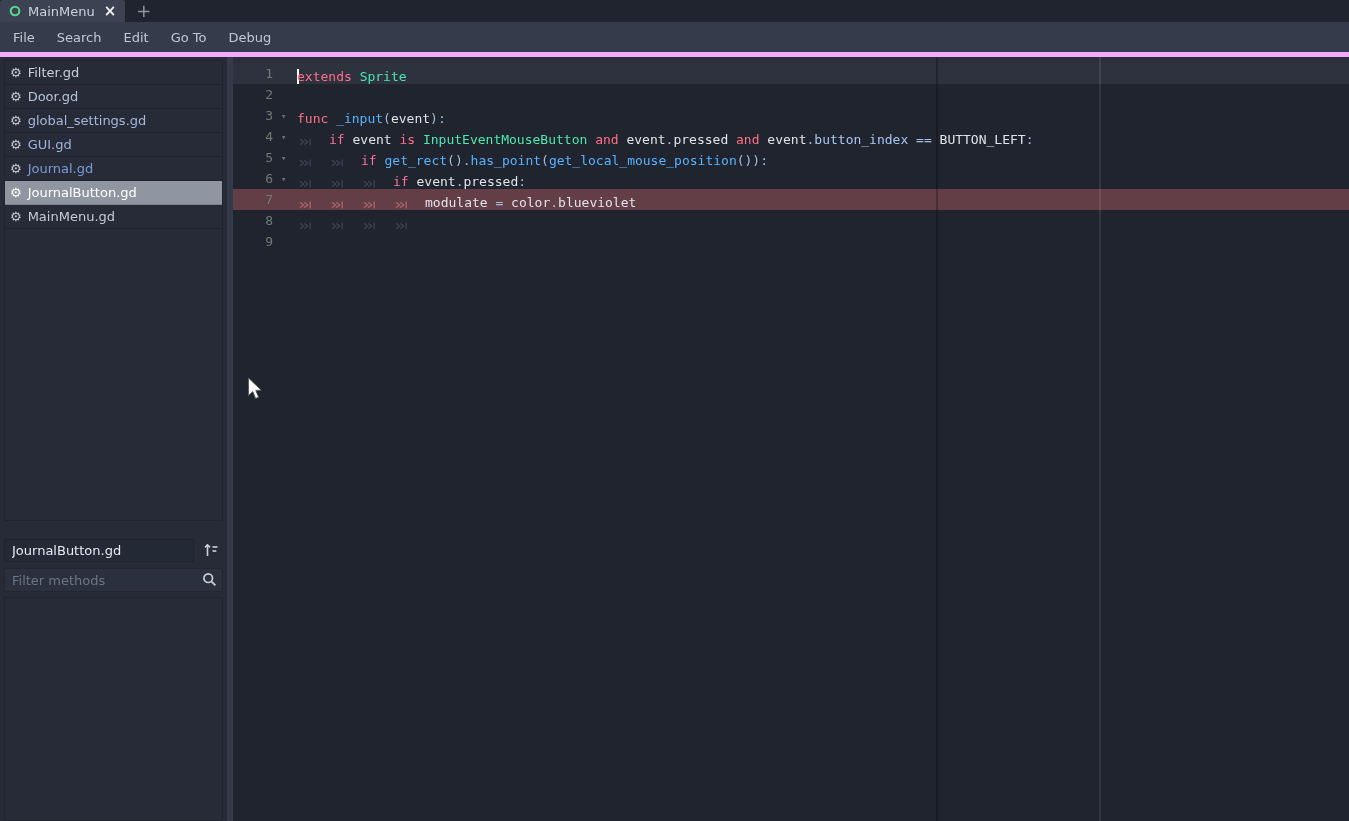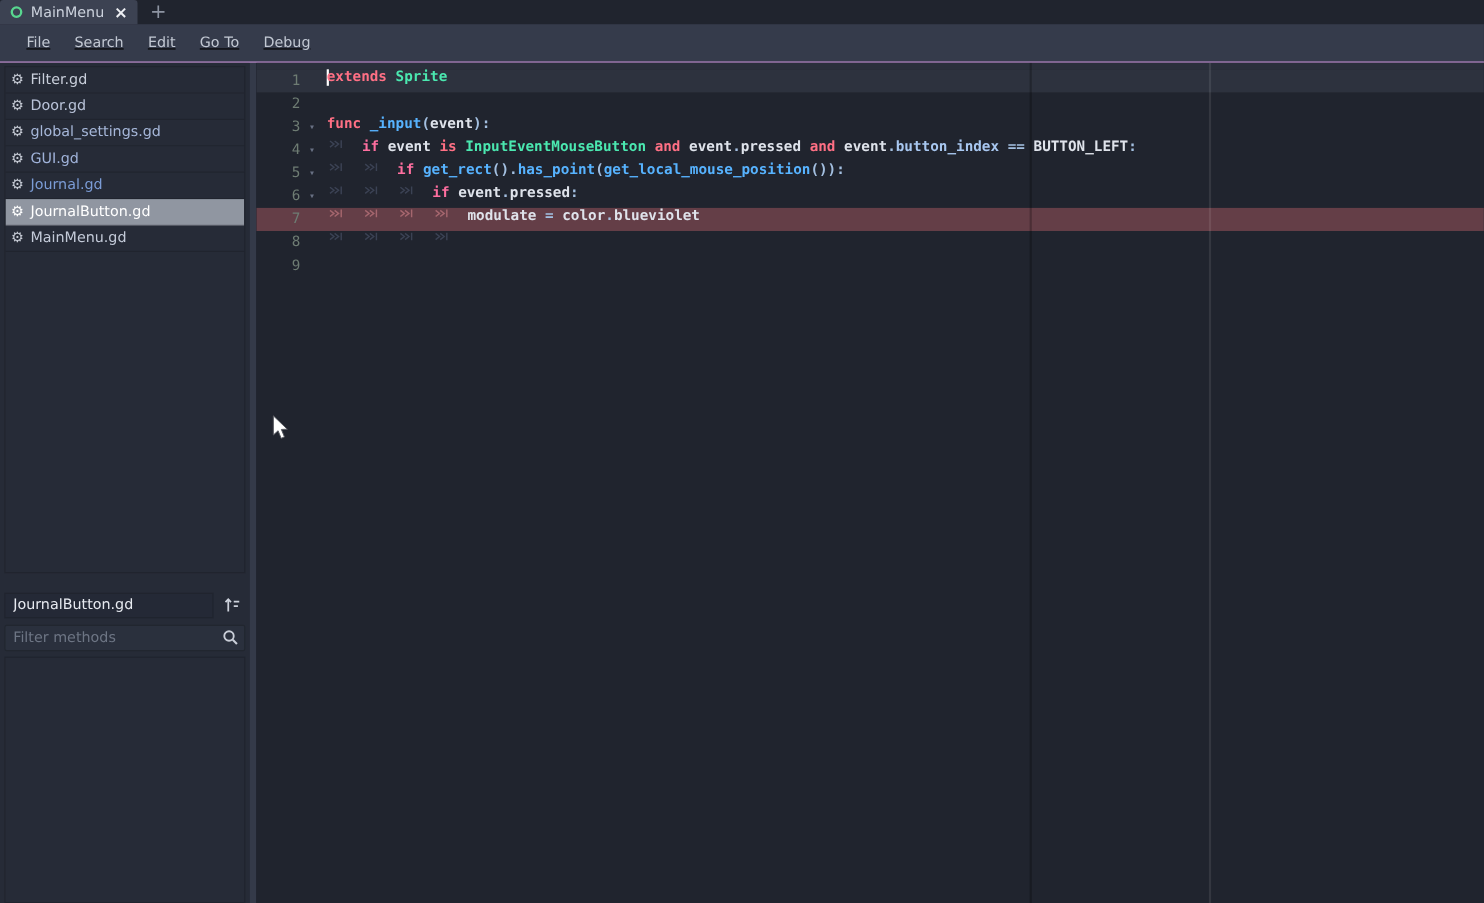--- a/index.html
+++ b/index.html
@@ -6,21 +6,21 @@
   body{width:1349px;height:821px;overflow:hidden;background:#20242e;font-family:"DejaVu Sans",sans-serif;-webkit-font-smoothing:antialiased;}
 
   
   #tabbar{height:22px;display:flex;align-items:stretch;background:#20242e;}
   .tab{display:flex;align-items:center;background:#3c4252;padding:0 9px 0 9px;border-radius:3px 3px 0 0;}
   .tab-label{color:#ccd2dd;font-size:13px;margin:0 2px 0 7px;}
   .tab-close{color:#eef0f4;font-size:15px;font-weight:bold;margin-left:7px;line-height:1;}
   .new-tab{color:#8d94a2;font-size:18px;display:flex;align-items:center;margin-left:11px;line-height:1;}
 
   
-  #menubar{height:35px;background:#353b4b;display:flex;align-items:center;padding-left:13px;border-bottom:1px solid #f0abfc;box-sizing:border-box;text-decoration:underline;}
+  #menubar{height:35px;background:#353b4b;display:flex;align-items:center;padding-left:2px;border-bottom:5px solid #f0abfc;box-sizing:border-box;}
   .menu-item{color:#c2c8d3;font-size:13px;padding:0 11px;}
 
   
   #main{display:flex;height:764px;}
   #sidebar{width:227px;flex:none;background:#262b37;display:flex;flex-direction:column;box-sizing:border-box;padding:3px 2px 0 2px;}
   #splitter{width:6px;flex:none;background:#343a49;}
 
   .search-box{position:relative;margin:0 2px 4px 2px;height:24px;flex:none;}
   .search-box input{width:100%;height:100%;box-sizing:border-box;background:#2a303d;border:1px solid #21262f;border-radius:2px;color:#dfe3ea;font-size:13px;padding:0 24px 0 7px;outline:none;font-family:"DejaVu Sans",sans-serif;}
   .search-box input::placeholder{color:#6d7584;}
@@ -39,21 +39,21 @@
 
   #filter-methods-box{margin-top:6px;}
   #method-list{flex:1;border:1px solid #20242e;margin:1px 2px 0 2px;background:#262b37;}
 
   
   #editor{flex:1;position:relative;background:#20242e;font-family:"DejaVu Sans Mono",monospace;font-size:13px;overflow:hidden;}
   .topstrip{height:6px;background:#2a2f3b;}
   .line{height:21px;display:flex;align-items:center;white-space:pre;}
   .gutter{width:47px;flex:none;text-align:right;padding-right:7px;color:#6e7c73;box-sizing:border-box;font-size:13px;}
   .fold{width:17px;flex:none;color:#687083;font-size:9px;padding-left:1px;box-sizing:border-box;}
-  .code{display:flex;align-items:flex-start;height:100%;font-weight:bold;}
+  .code{display:flex;align-items:flex-end;height:100%;}
   .tab-marker{width:32px;flex:none;display:inline-flex;align-items:center;padding-left:2px;box-sizing:border-box;color:#3b4254;}
   .line.error .tab-marker{color:#a5666e;}
   .tk{white-space:pre;}
   .caret{width:2px;height:15px;background:#ffffff;margin-right:-2px;flex:none;}
 
   .guide{position:absolute;top:0;bottom:0;width:2px;pointer-events:none;}
   #guide1{left:703px;background:rgba(0,0,0,0.25);}
   #guide2{left:866px;background:rgba(255,255,255,0.09);}
 
   #cursor{position:absolute;left:247px;top:377px;z-index:50;pointer-events:none;}

